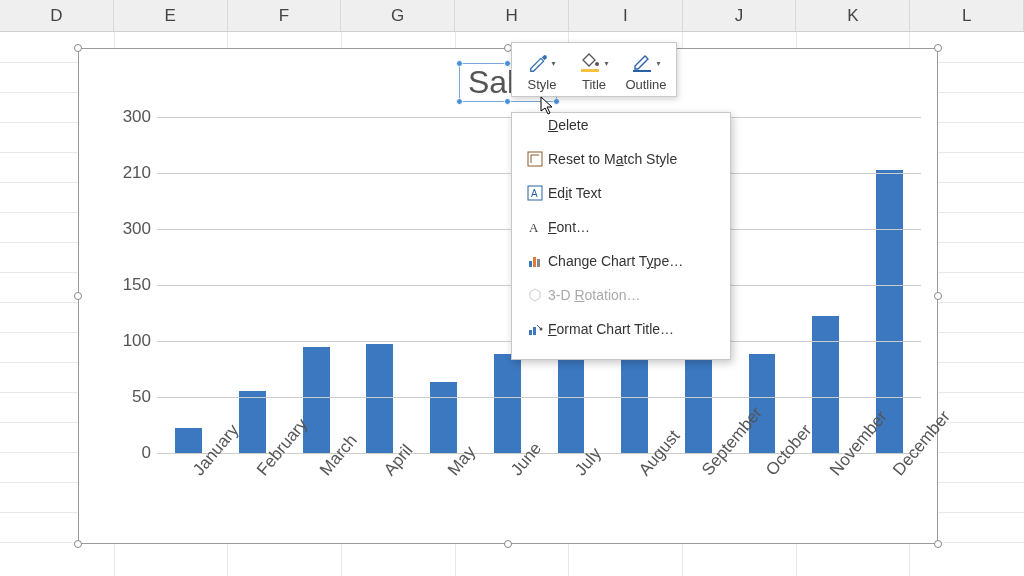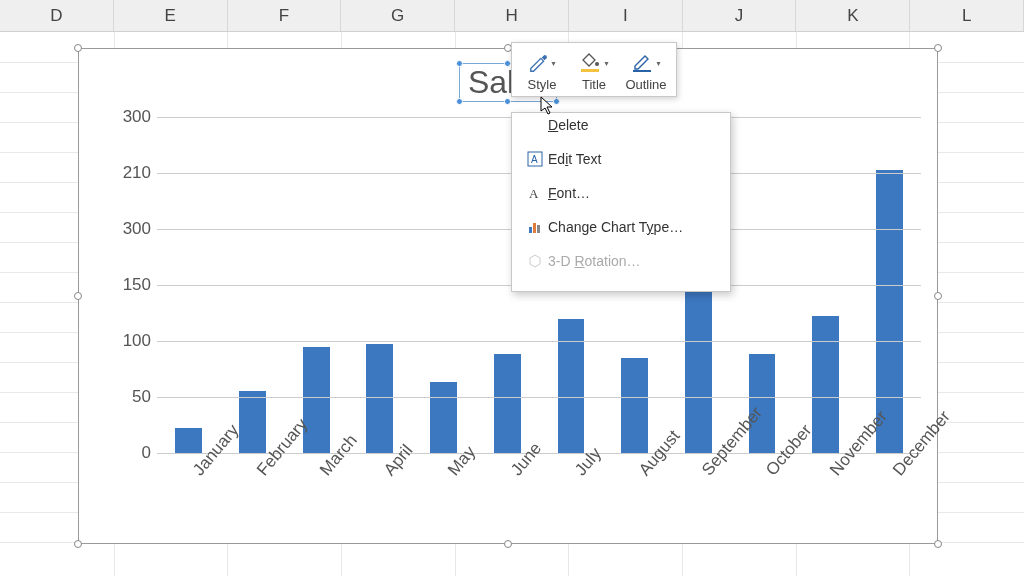--- a/index.html
+++ b/index.html
@@ -376,20 +376,29 @@
 </div>
 
 <div class="ctx-menu">
   <div class="ctx-item">
     <span class="ctx-ico"></span>
     <span class="ctx-label"><u>D</u>elete</span>
   </div>
   <div class="ctx-item">
     <span class="ctx-ico">
       <svg width="16" height="16" viewBox="0 0 16 16">
+          <rect x="1" y="1" width="14" height="14" fill="none" stroke="#8a5a28" stroke-width="1"></rect>
+          <path d="M4 12 V4 H12" fill="none" stroke="#8a5a28" stroke-width="1"></path>
+        </svg>
+    </span>
+    <span class="ctx-label">Reset to M<u>a</u>tch Style</span>
+  </div>
+  <div class="ctx-item">
+    <span class="ctx-ico">
+      <svg width="16" height="16" viewBox="0 0 16 16">
           <rect x="1" y="1" width="14" height="14" fill="none" stroke="#2a62a8" stroke-width="1"></rect>
           <text x="4" y="12" font-size="10" fill="#2a62a8">A</text>
         </svg>
     </span>
     <span class="ctx-label">Ed<u>i</u>t Text</span>
   </div>
   <div class="ctx-item">
     <span class="ctx-ico">
       <svg width="16" height="16" viewBox="0 0 16 16">
           <text x="2" y="13" font-size="13" fill="#444" font-family="serif">A</text>
@@ -408,17 +417,28 @@
     <span class="ctx-label">Change Chart T<u>y</u>pe…</span>
   </div>
   <div class="ctx-item disabled">
     <span class="ctx-ico">
       <svg width="16" height="16" viewBox="0 0 16 16">
           <path d="M3 5 L8 2 L13 5 L13 11 L8 14 L3 11 Z" fill="none" stroke="#ccc" stroke-width="1"></path>
         </svg>
     </span>
     <span class="ctx-label">3-D <u>R</u>otation…</span>
   </div>
+  <div class="ctx-item">
+    <span class="ctx-ico">
+      <svg width="16" height="16" viewBox="0 0 16 16">
+          <rect x="2" y="9" width="3" height="5" fill="#3c78c0"></rect>
+          <rect x="6" y="6" width="3" height="8" fill="#3c78c0"></rect>
+          <path d="M10 4 L14 8" stroke="#555" stroke-width="1"></path>
+          <circle cx="14" cy="8" r="1.5" fill="#555"></circle>
+        </svg>
+    </span>
+    <span class="ctx-label"><u>F</u>ormat Chart Title…</span>
+  </div>
 </div>
 
 <svg class="cursor" width="16" height="20" viewBox="0 0 16 20">
   <path d="M1 1 L1 15 L5 12 L8 18 L10 17 L7 11 L12 11 Z" fill="#fff" stroke="#000" stroke-width="1"></path>
 </svg>
 
 </body></html>

